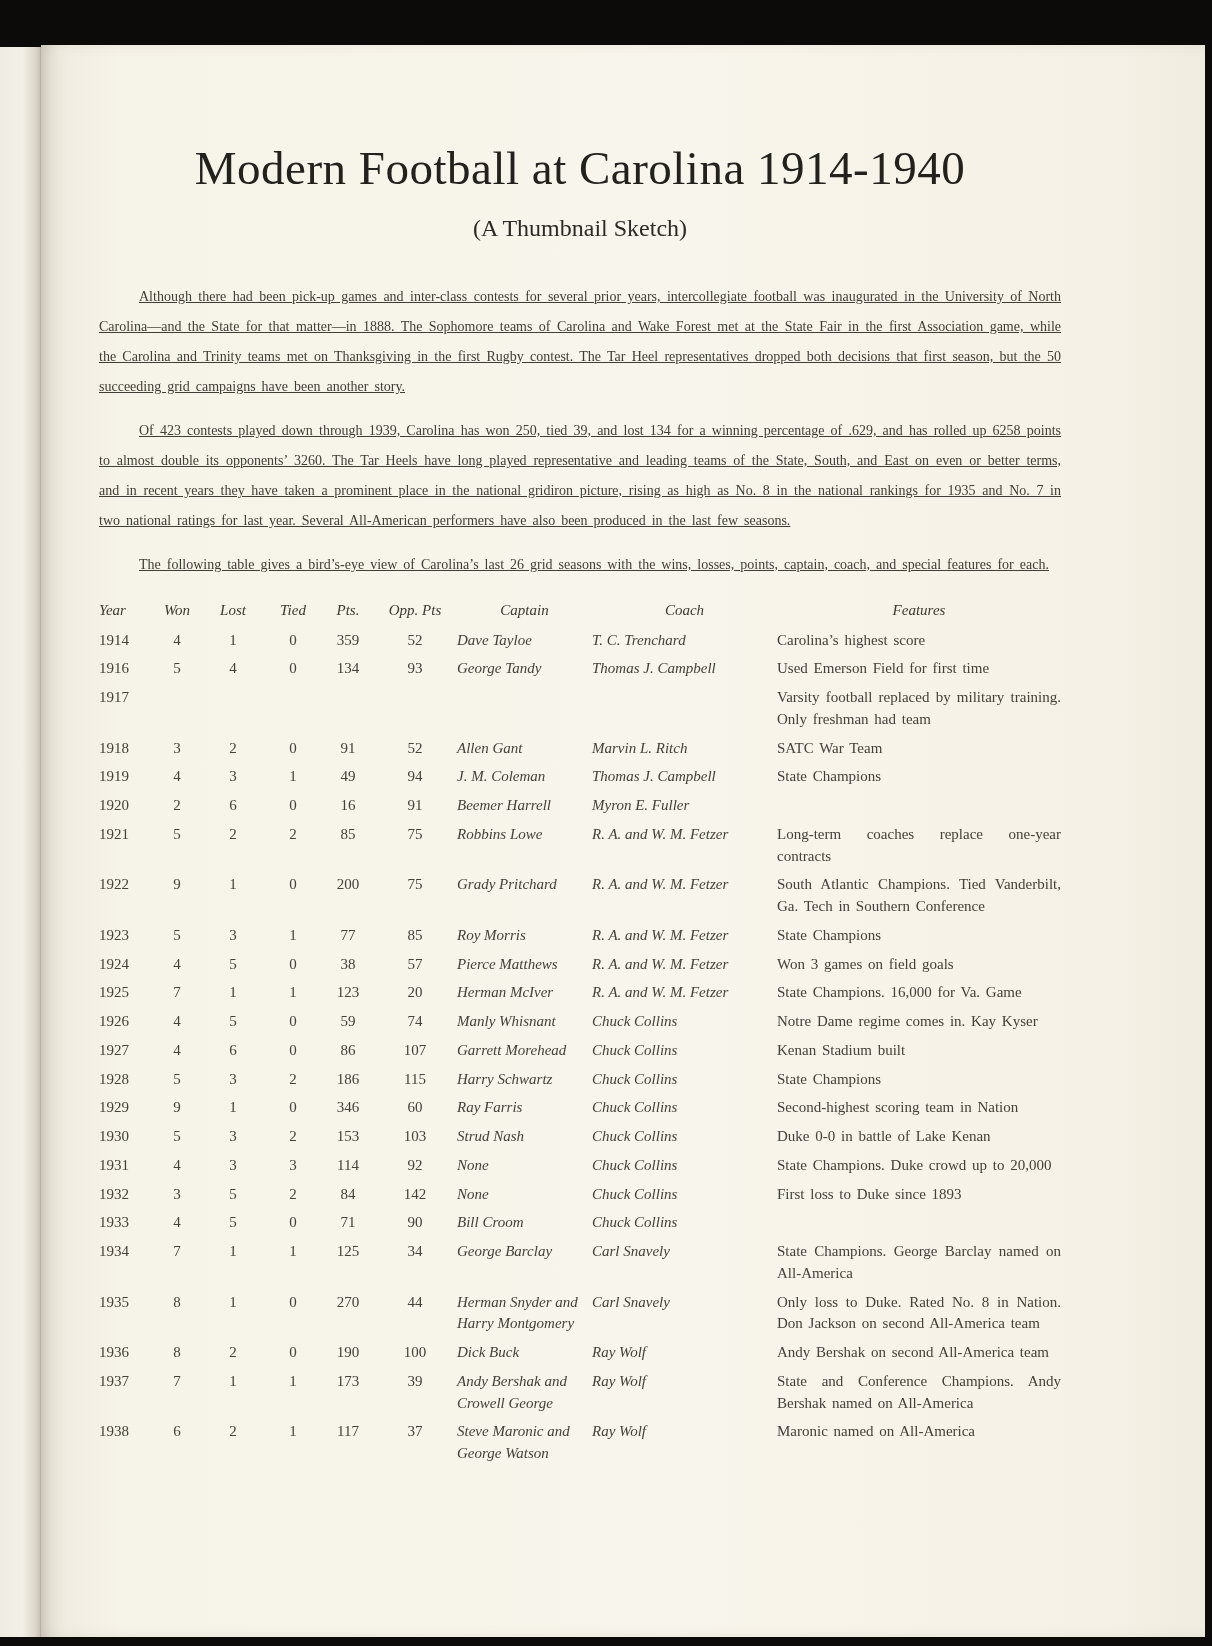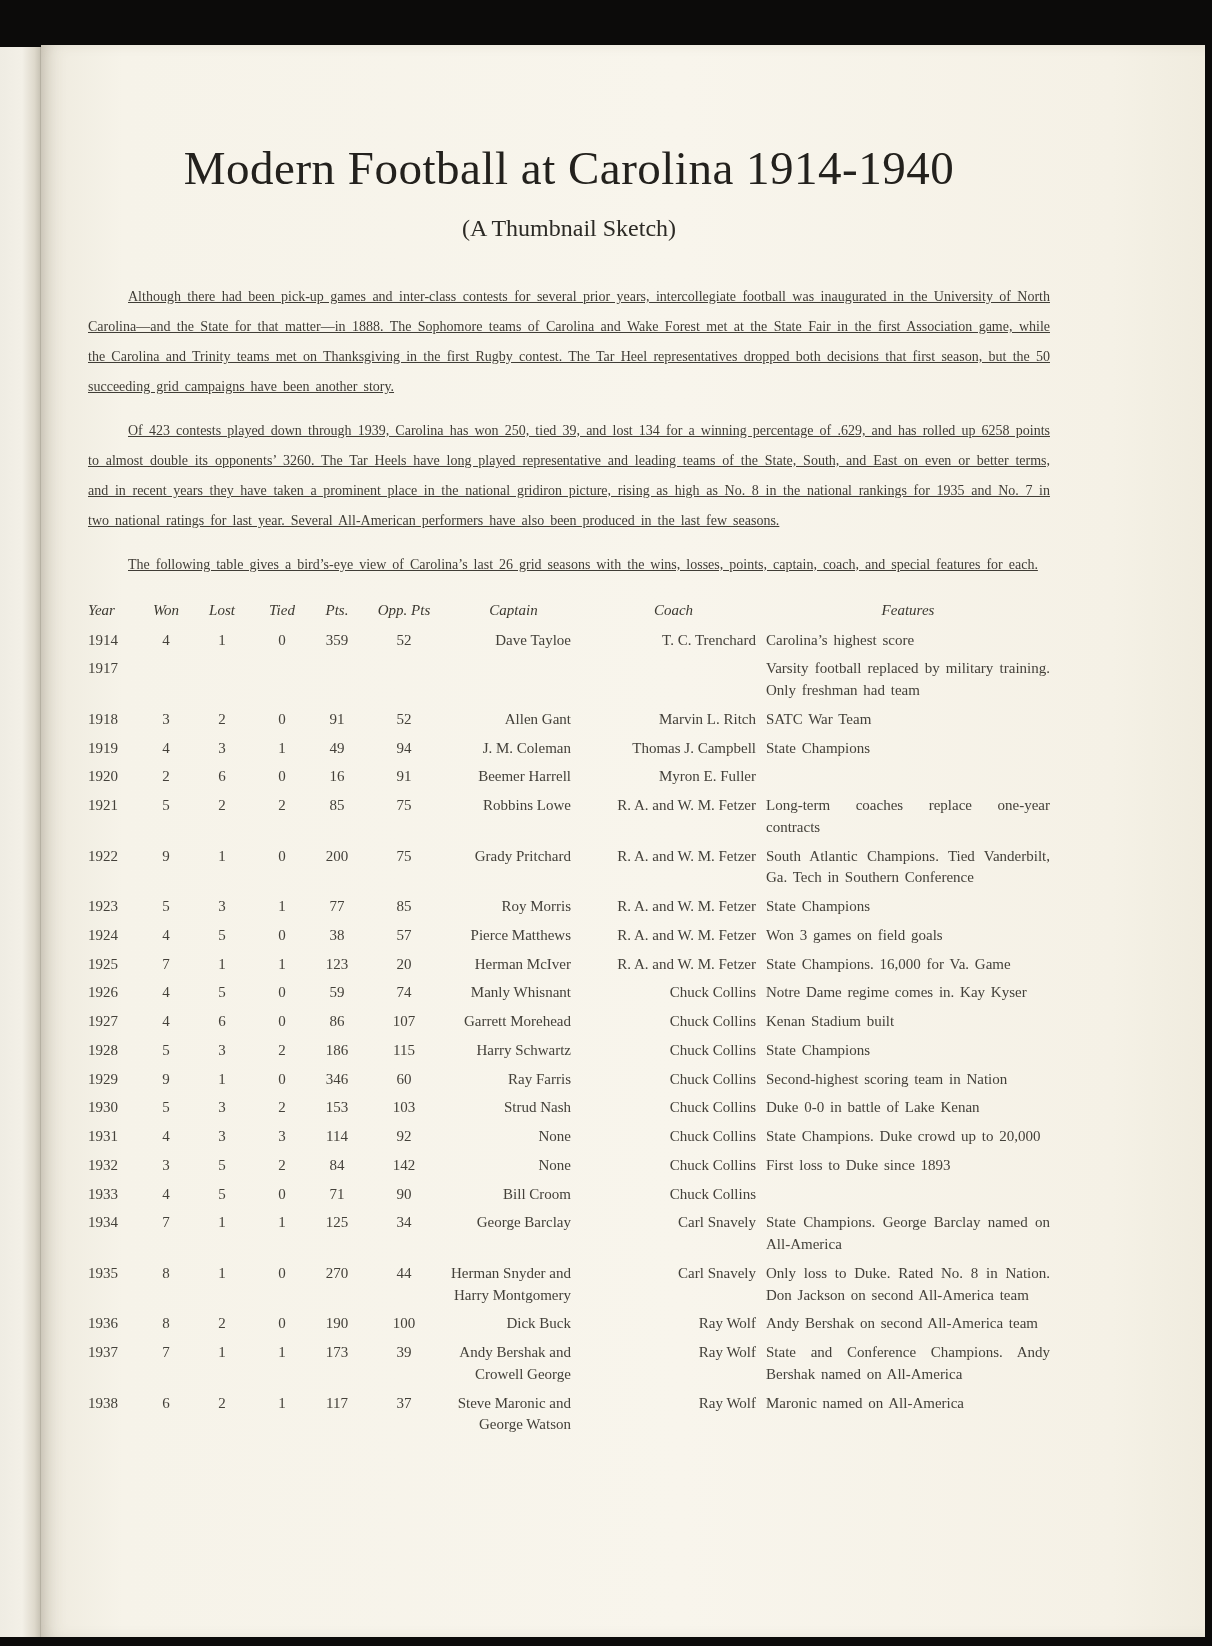--- a/index.html
+++ b/index.html
@@ -11,21 +11,21 @@
     background:linear-gradient(90deg,#efece3 0%,#f3f0e7 55%,#ded9cc 86%,#c9c4b6 100%);
     border-right:1px solid #b5b0a2;
   }
   
   .page{
     position:absolute;left:41px;right:7px;top:45px;bottom:9px;
     background:linear-gradient(90deg,#eeeade 0%,#f6f3e9 7%,#f8f5ec 55%,#f5f1e6 92%,#f0ecdf 100%);
     box-shadow:inset 14px 0 22px -14px rgba(90,80,60,.45);
   }
   .content{
-    position:absolute;left:47px;top:0;width:962px;height:100%;
+    position:absolute;left:58px;top:0;width:962px;height:100%;
     color:#3f3c35;
   }
   h1.title{
     margin:96px 0 0 0;text-align:center;font-weight:normal;
     font-size:47px;letter-spacing:.5px;color:#23211d;
   }
   h2.subtitle{
     margin:20px 0 0 0;text-align:center;font-weight:normal;
     font-size:24px;color:#2c2a25;
   }
@@ -45,21 +45,21 @@
   col.w-captain{width:135px}col.w-coach{width:185px}col.w-features{width:284px}
   thead th{
     font-style:italic;font-weight:normal;text-align:center;
     padding:0 0 8px 0;vertical-align:bottom;color:#3c3931;
   }
   thead th.h-year{text-align:left;}
   thead th.h-features{text-align:center;}
   td{vertical-align:top;padding:3px 0 4px 0;line-height:1.45;}
   td.c-year{text-align:left;}
   td.c-num{text-align:center;}
-  td.c-captain,td.c-coach{text-align:right;padding-right:10px;}
+  td.c-captain,td.c-coach{text-align:left;padding-right:10px;font-style:italic;}
   td.c-features{text-align:justify;word-spacing:2px;}
 </style>
 </head>
 <body>
 
 <div class="scan-frame">
   <div class="prev-page-edge"></div>
   <div class="page">
     <div class="content">
 
@@ -103,20 +103,31 @@
               <td class="c-num">4</td>
               <td class="c-num">1</td>
               <td class="c-num">0</td>
               <td class="c-num">359</td>
               <td class="c-num">52</td>
               <td class="c-captain">Dave Tayloe</td>
               <td class="c-coach">T. C. Trenchard</td>
               <td class="c-features">Carolina’s highest score</td>
             </tr>
             <tr>
+              <td class="c-year">1916</td>
+              <td class="c-num">5</td>
+              <td class="c-num">4</td>
+              <td class="c-num">0</td>
+              <td class="c-num">134</td>
+              <td class="c-num">93</td>
+              <td class="c-captain">George Tandy</td>
+              <td class="c-coach">Thomas J. Campbell</td>
+              <td class="c-features">Used Emerson Field for first time</td>
+            </tr>
+            <tr>
               <td class="c-year">1917</td>
               <td class="c-num"></td>
               <td class="c-num"></td>
               <td class="c-num"></td>
               <td class="c-num"></td>
               <td class="c-num"></td>
               <td class="c-captain"></td>
               <td class="c-coach"></td>
               <td class="c-features">Varsity football replaced by military training. Only freshman had team</td>
             </tr>

